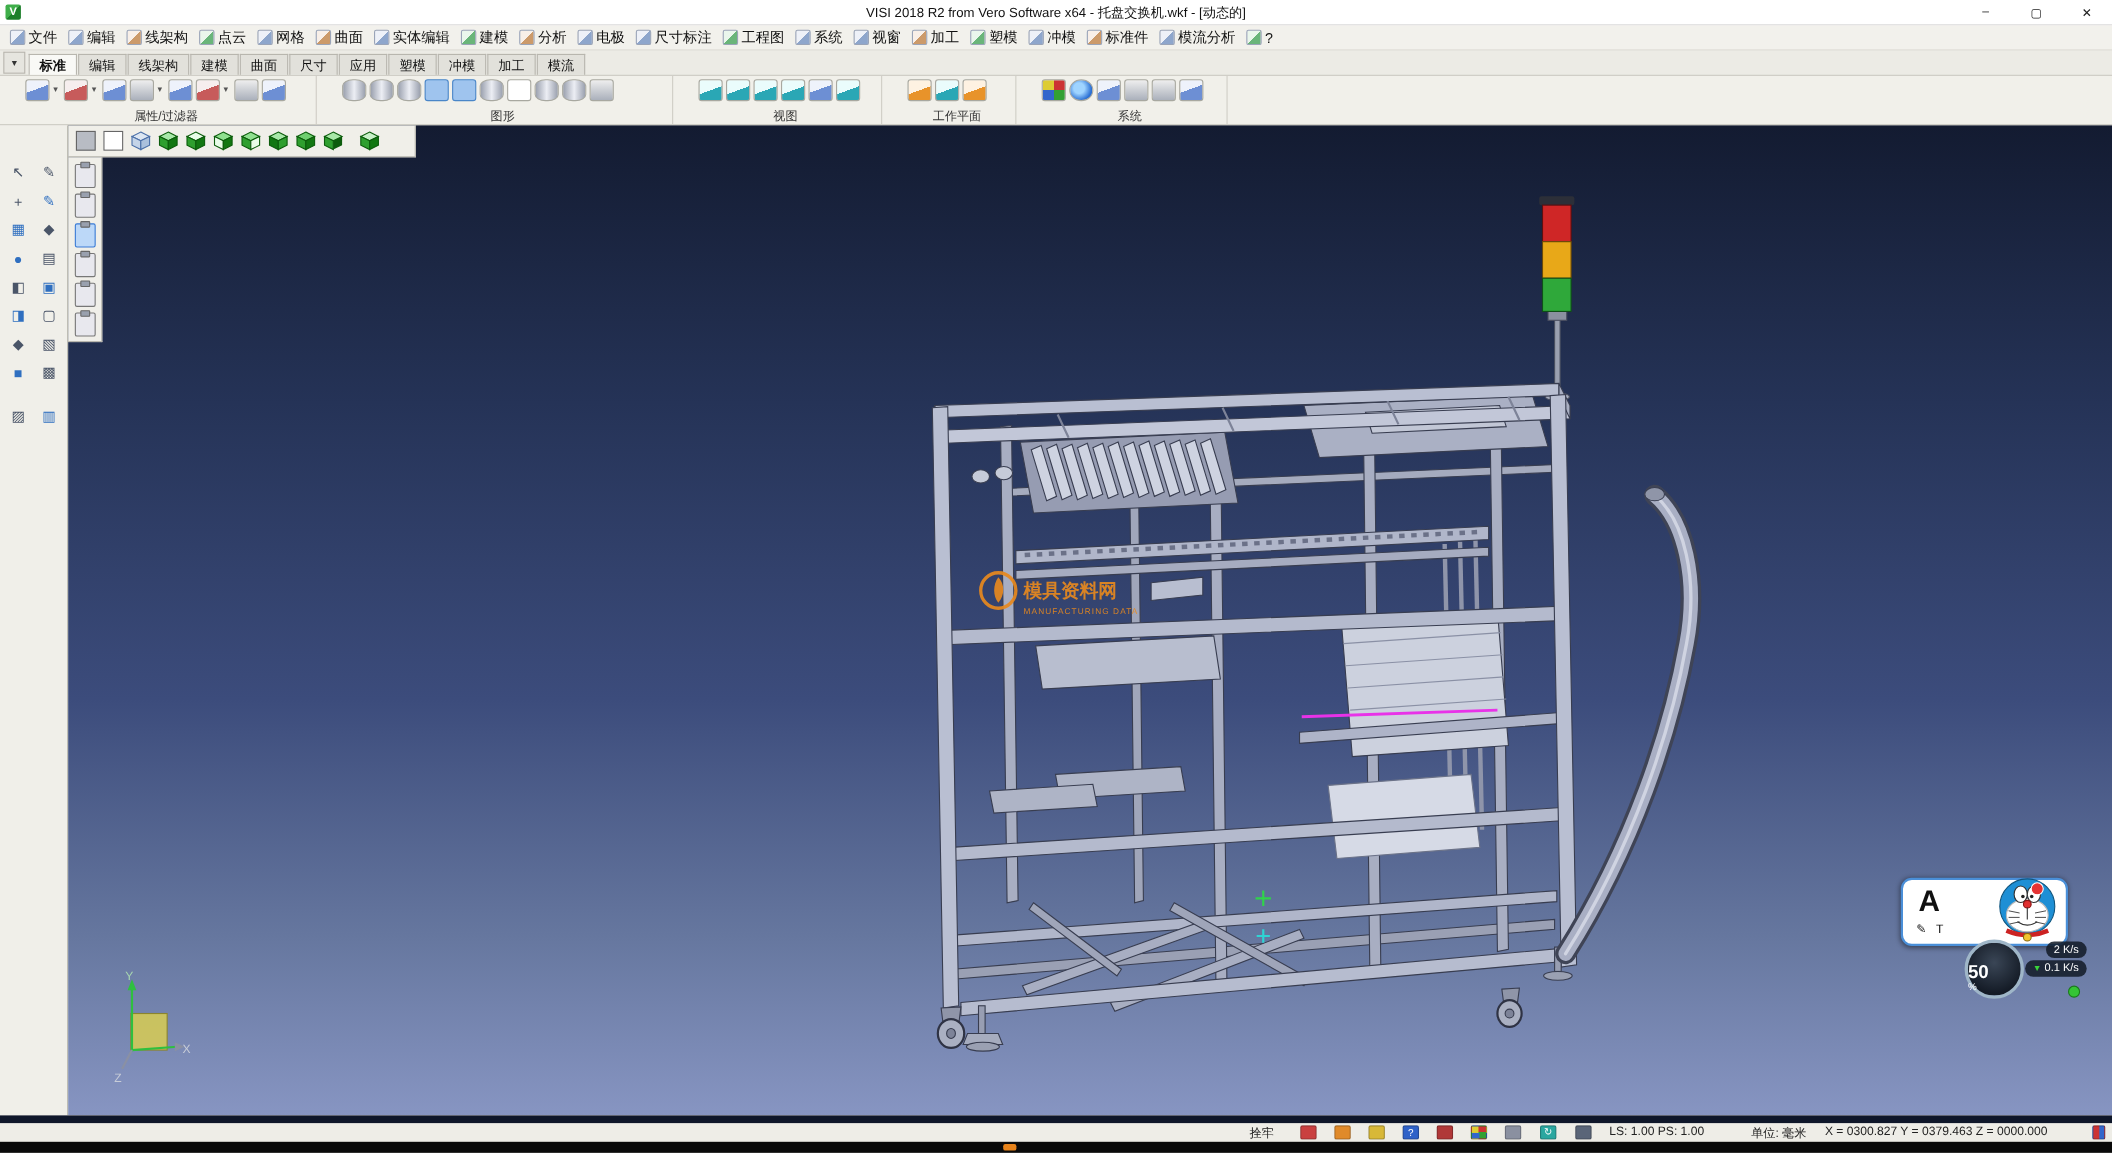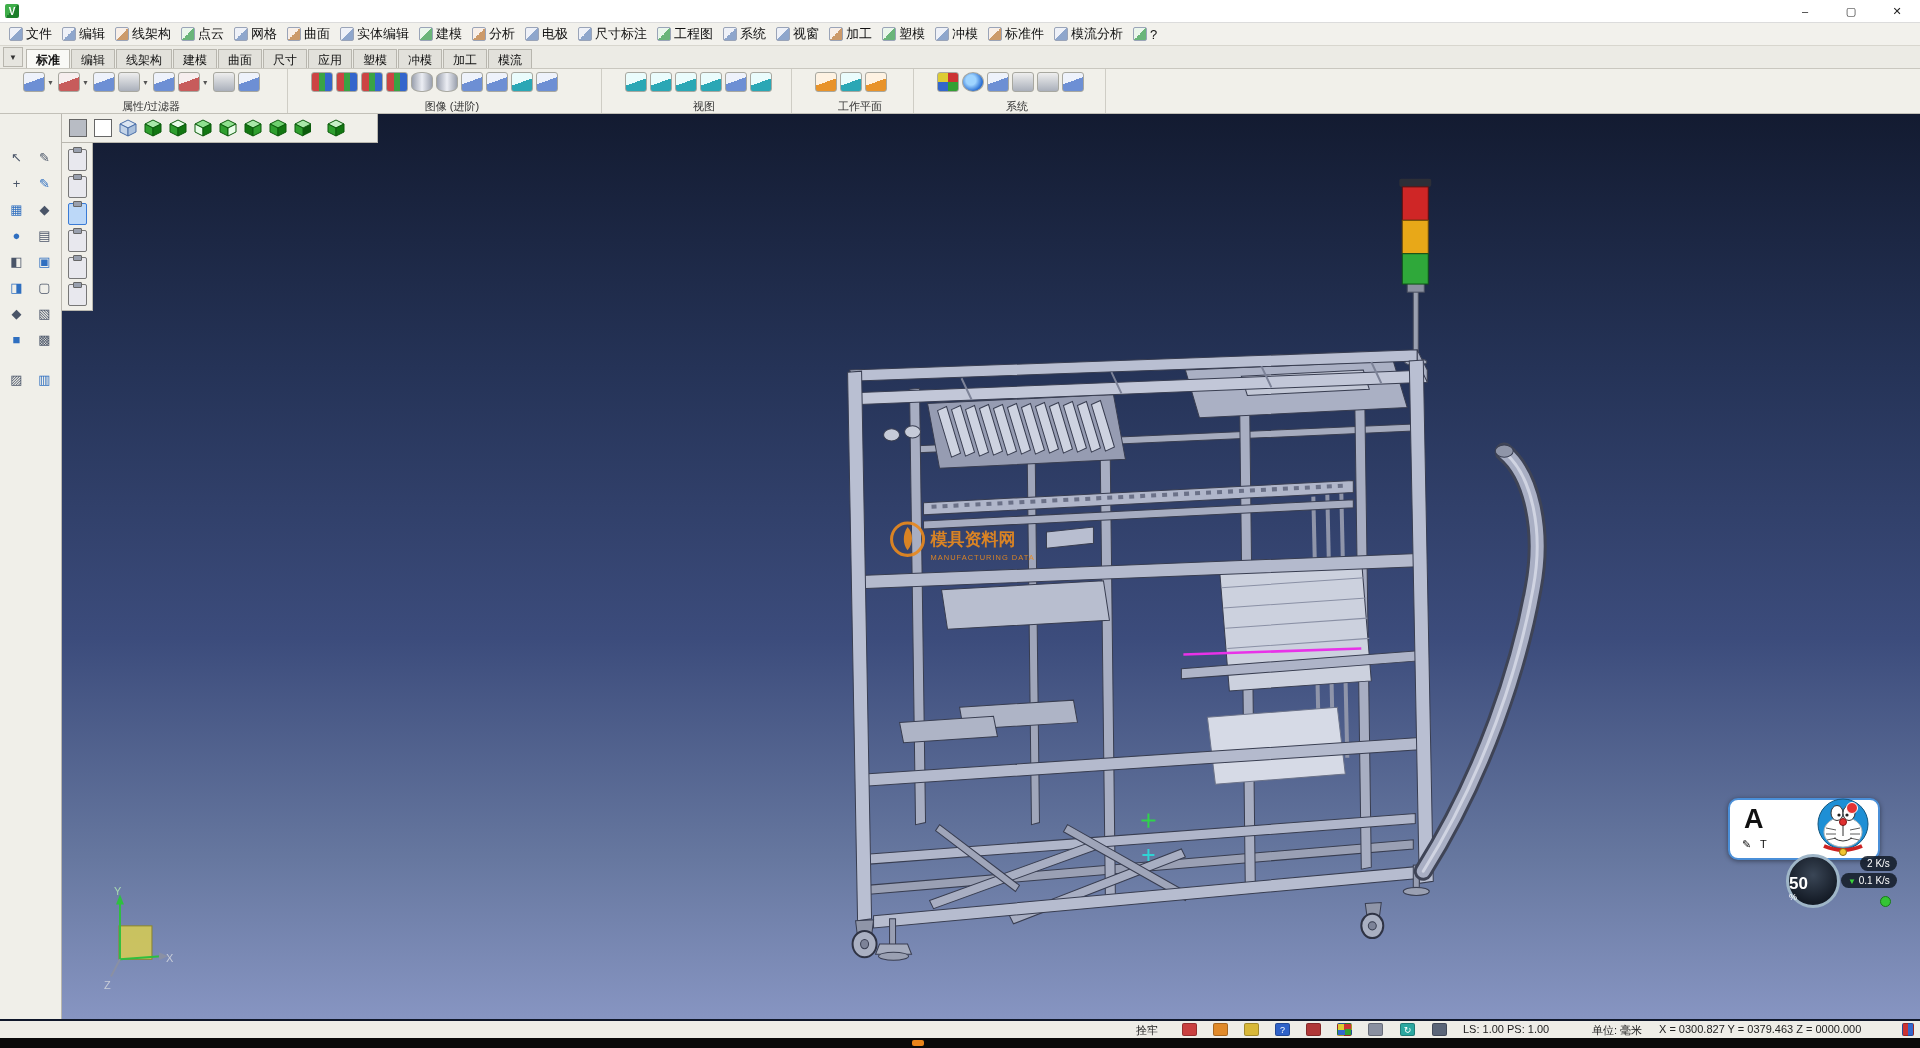--- a/index.html
+++ b/index.html
@@ -81,21 +81,21 @@
               border-right:1px solid #b9b7af;border-bottom:1px solid #b9b7af;
               display:flex;flex-direction:column;align-items:center;gap:5px;padding-top:6px;box-sizing:border-box;}
   .clip{width:17px;height:20px;background:#e8e8ee;border:1px solid #777;border-radius:2px;position:relative;}
   .clip:before{content:"";position:absolute;left:4px;top:-3px;width:7px;height:4px;
                background:#99a0ae;border:1px solid #666;border-radius:1px;}
   .clip.active{background:#bcd8f8;border-color:#3a7bd5;}
 
   
   .sb1{height:17px;flex:0 0 17px;background:#eeede7;border-top:1px solid #b9b7af;
        position:relative;font-size:11px;color:#222;}
-  .sb2{height:17px;flex:0 0 17px;background:#eeede7;border-top:2px solid #0f172a;
+  .sb2{height:17px;flex:0 0 17px;background:#eeede7;border-top:7px solid #0f172a;
        position:relative;font-size:11px;color:#222;}
   .sb-abs{position:absolute;top:2px;white-space:nowrap;}
   .sb-sep{position:absolute;top:2px;height:12px;border-left:1px solid #aaa8a0;}
   .seg-bar{position:absolute;top:3px;height:11px;border:1px solid #667;
            background:linear-gradient(90deg,#1c3a96,#7fb0e8),
                       repeating-linear-gradient(90deg,rgba(255,255,255,0.35) 0 1px,transparent 1px 9px);
            background-blend-mode:normal;}
   .s-ic{position:absolute;top:2px;width:15px;height:13px;border-radius:2px;font-size:9px;color:#fff;
         display:flex;align-items:center;justify-content:center;border:1px solid rgba(0,0,0,0.25);box-sizing:border-box;}
   .taskstrip{height:10px;flex:0 0 10px;background:#0a0a0a;position:relative;}
@@ -123,20 +123,21 @@
   .green-dot{position:absolute;left:152px;top:98px;width:9px;height:9px;border-radius:50%;
              background:#35c435;border:1px solid #1a7a1a;}
 </style>
 </head>
 <body>
 
 <div class="app">
 
   <div class="titlebar">
     <div class="app-icon">V</div>
+    <span class="title-text">VISI 2018 R2 from Vero Software x64 - 托盘交换机.wkf - [动态的]</span>
     <div class="win-controls">
       <span class="win-btn">–</span>
       <span class="win-btn">▢</span>
       <span class="win-btn">✕</span>
     </div>
   </div>
 
   <div class="menubar">
     <span class="menu-item">
         <span class="mi-icon"></span>
@@ -248,34 +249,34 @@
         <span class="tic gray"></span>
           <span class="dd">▼</span>
         <span class="tic blue"></span>
         <span class="tic red"></span>
           <span class="dd">▼</span>
         <span class="tic gray"></span>
         <span class="tic blue"></span>
       </div>
       <div class="g-label">属性/过滤器</div>
     </div>
-    <div class="tgroup" style="width:282px;">
+    <div class="tgroup" style="width:292px;">
       <div class="g-icons">
-        <span class="tic rgb"></span>
-        <span class="tic rgb"></span>
-        <span class="tic rgb"></span>
-        <span class="tic rgb"></span>
         <span class="tic cyl"></span>
         <span class="tic cyl"></span>
-        <span class="tic blue"></span>
-        <span class="tic blue"></span>
-        <span class="tic teal"></span>
-        <span class="tic blue"></span>
+        <span class="tic cyl"></span>
+        <span class="tic sel"></span>
+        <span class="tic sel"></span>
+        <span class="tic cyl"></span>
+        <span class="tic page"></span>
+        <span class="tic cyl"></span>
+        <span class="tic cyl"></span>
+        <span class="tic gray"></span>
       </div>
-      <div class="g-label">图像 (进阶)</div>
+      <div class="g-label">图形</div>
     </div>
     <div class="tgroup" style="width:158px;">
       <div class="g-icons">
         <span class="tic teal"></span>
         <span class="tic teal"></span>
         <span class="tic teal"></span>
         <span class="tic teal"></span>
         <span class="tic blue"></span>
         <span class="tic teal"></span>
       </div>

